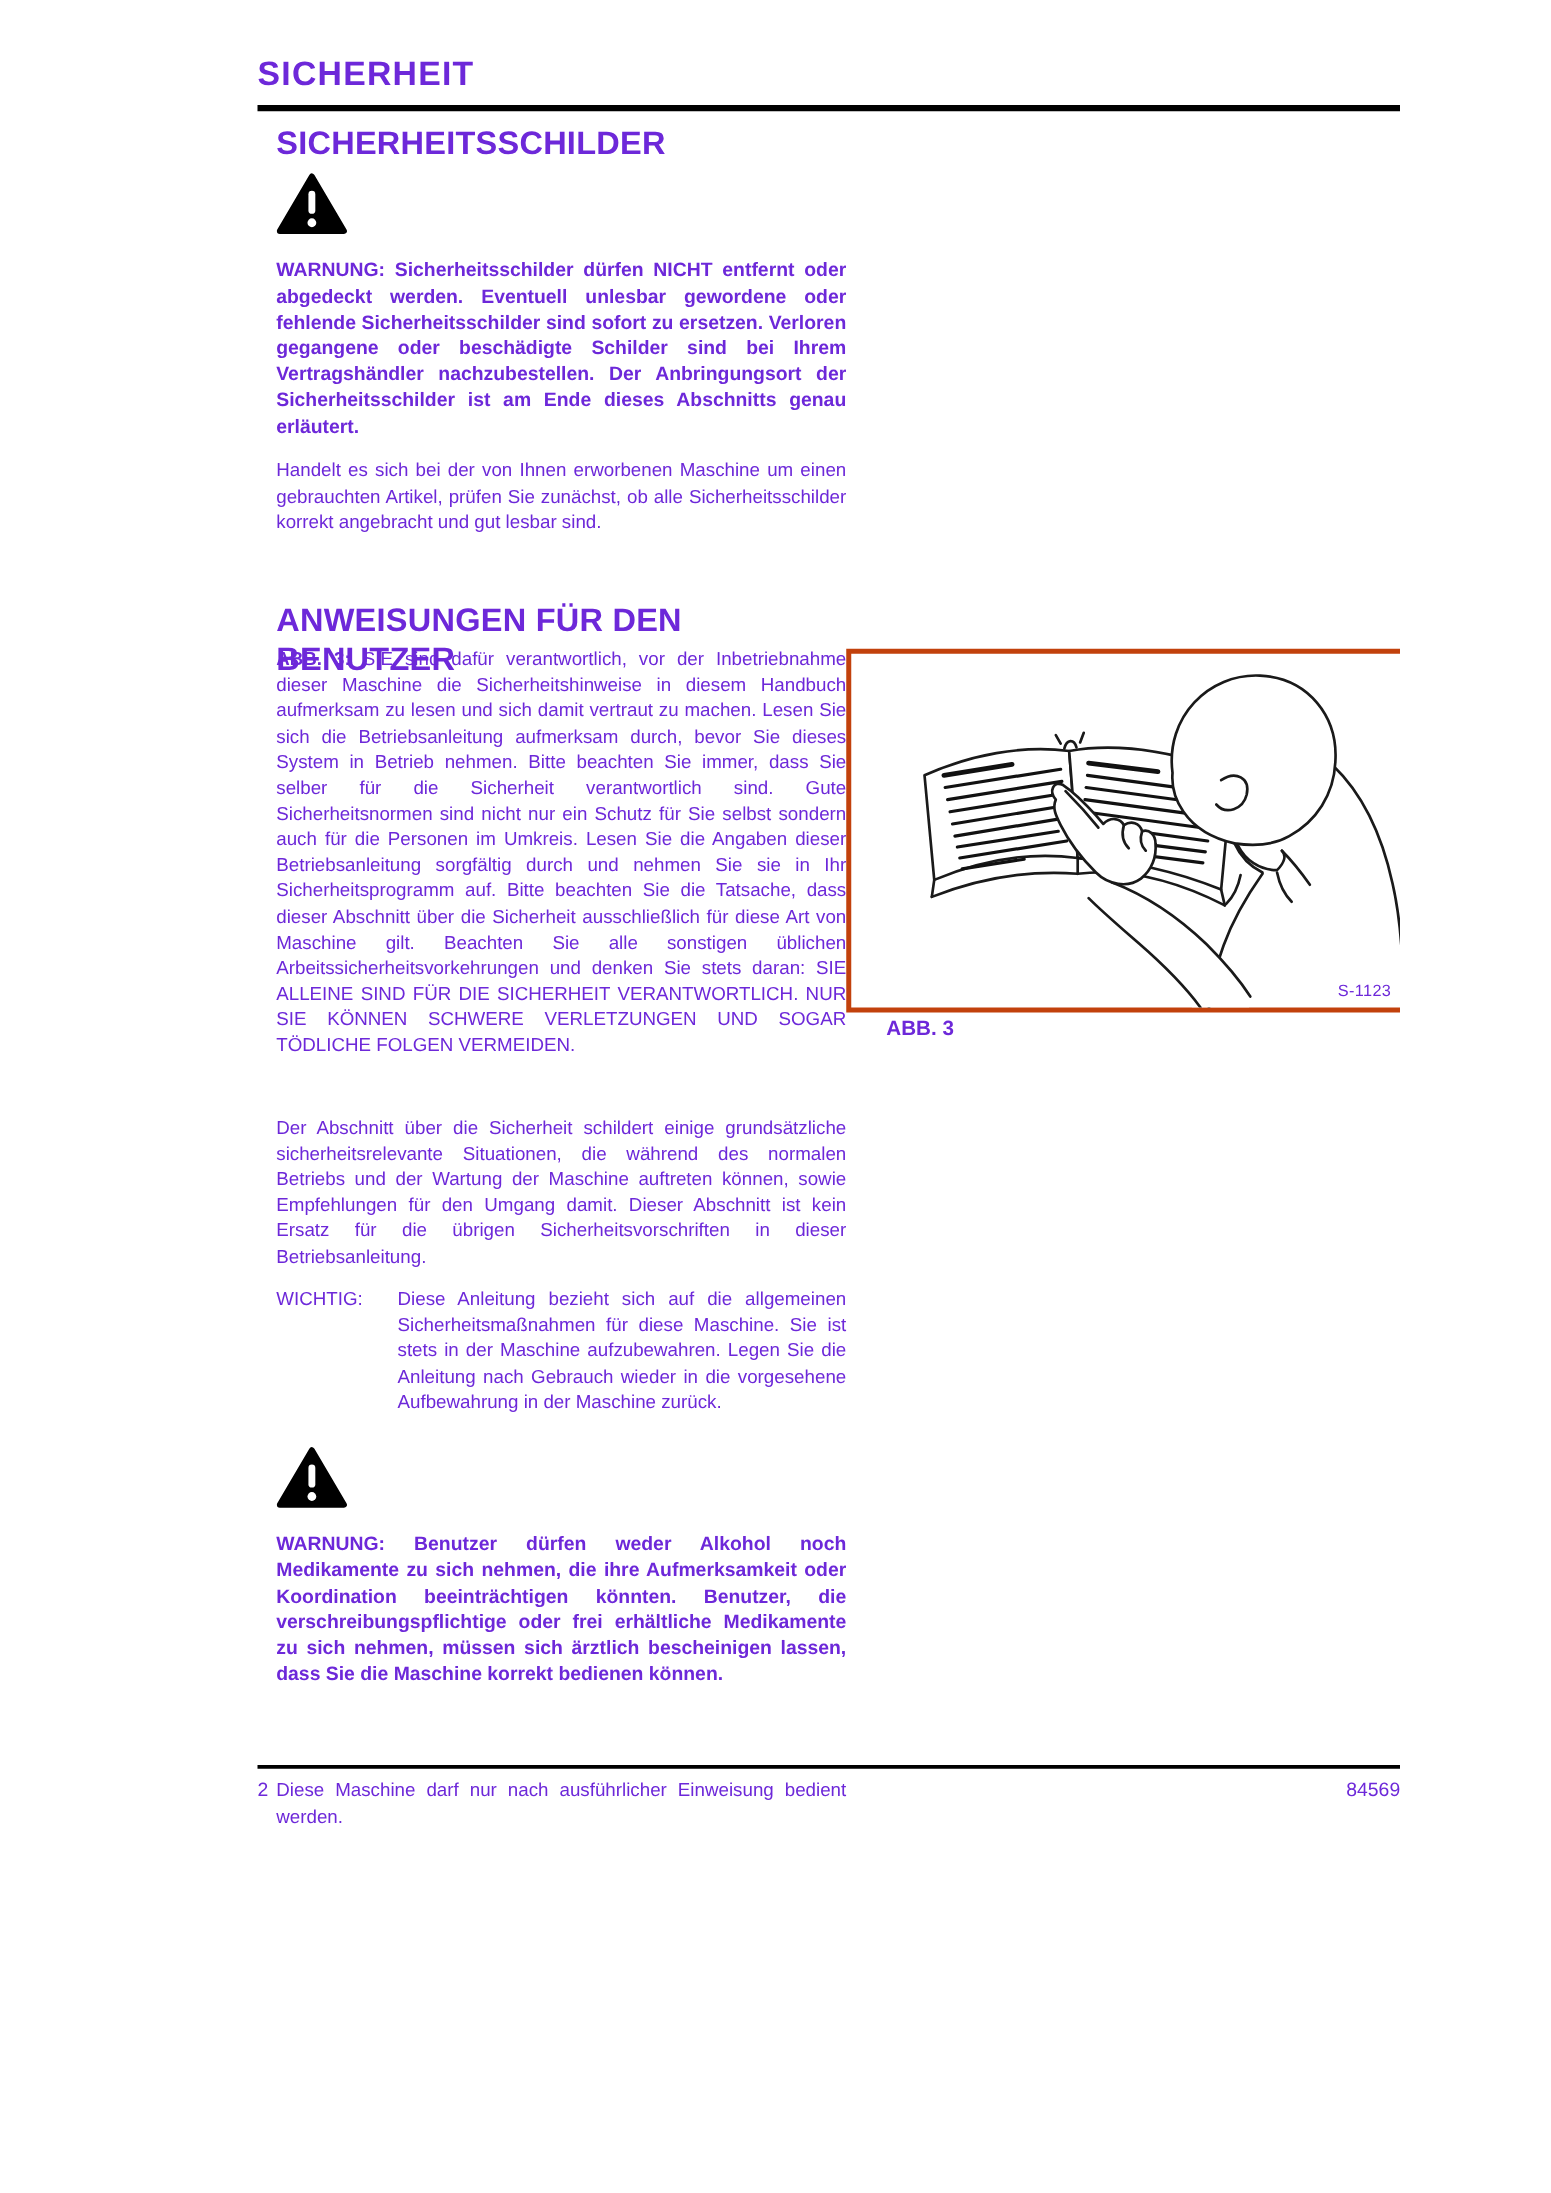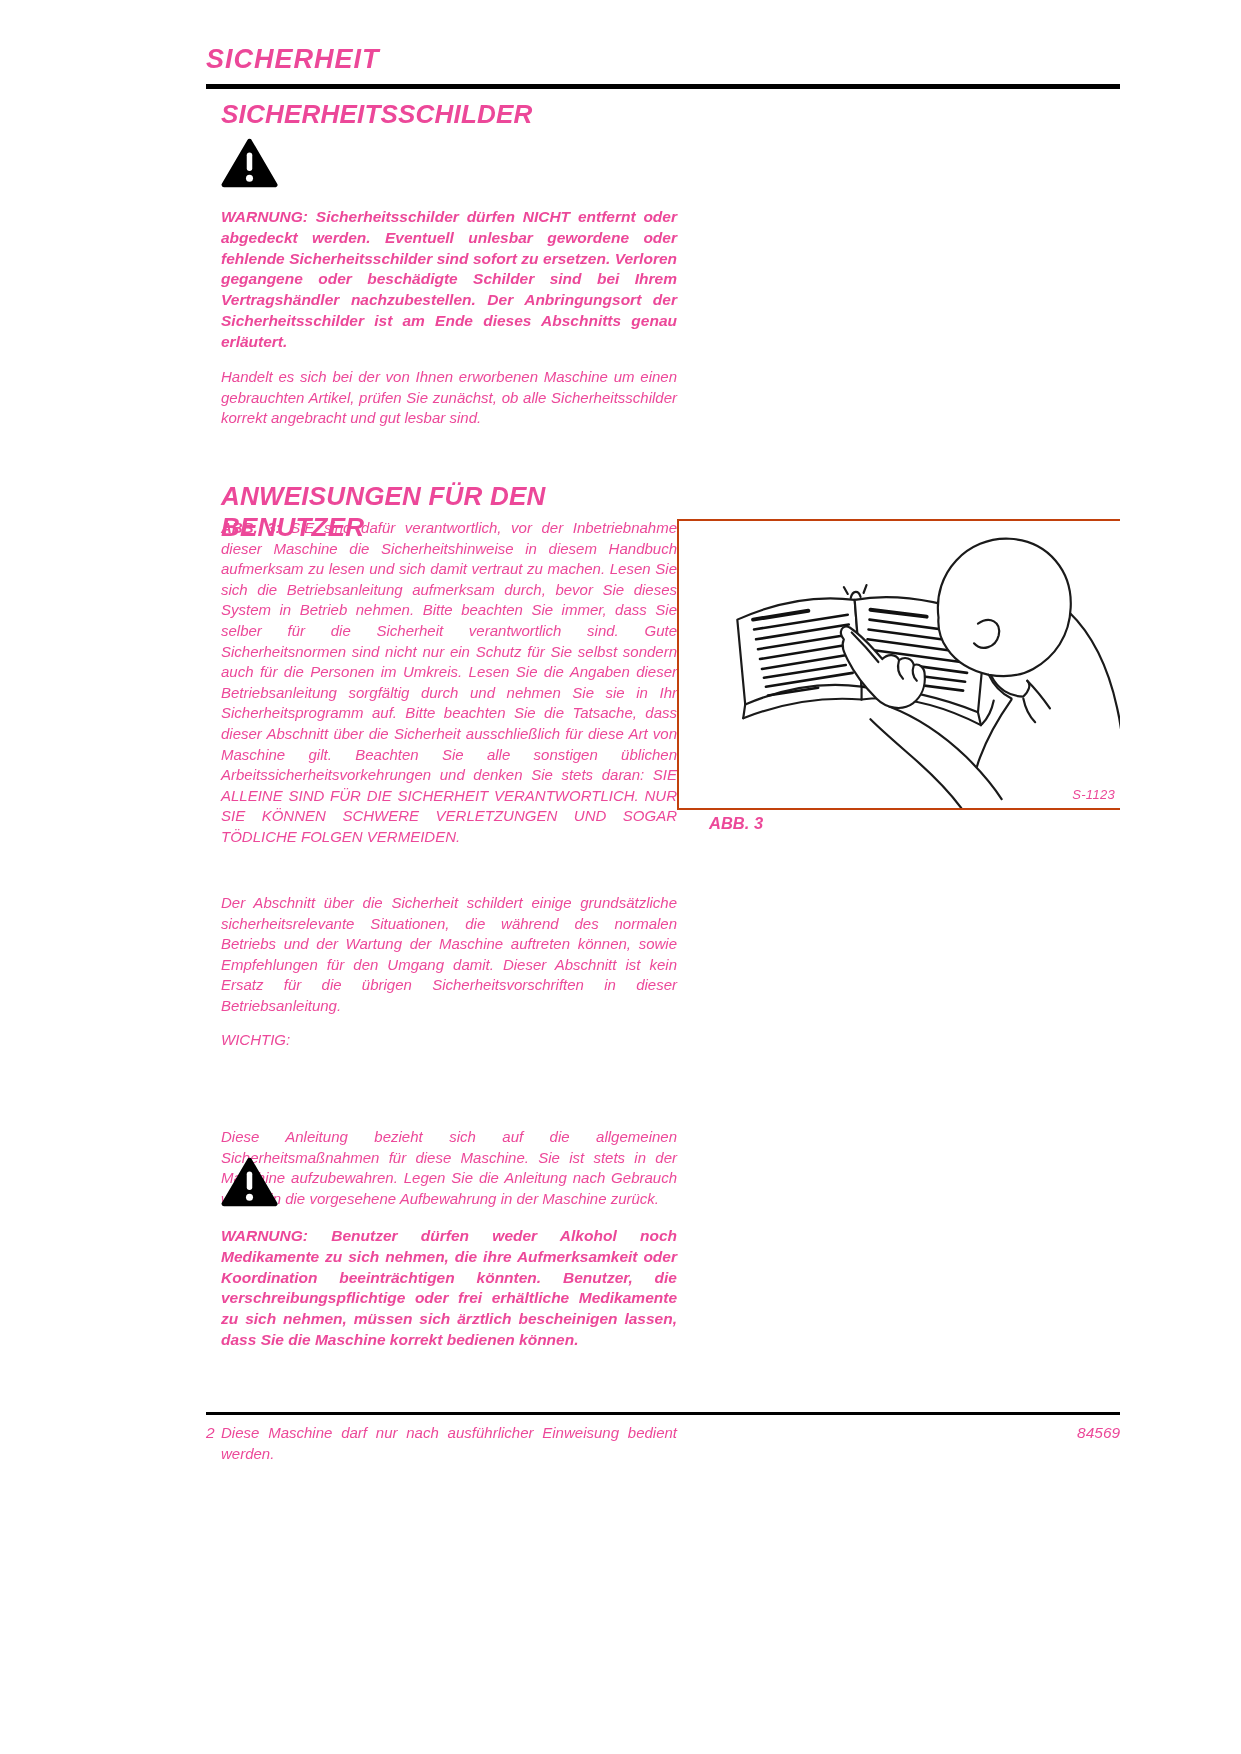--- a/index.html
+++ b/index.html
@@ -2,24 +2,23 @@
 <html><head>
 <meta charset="utf-8">
 <style>
   * { margin:0; padding:0; box-sizing:border-box; }
   html,body { background:#ffffff; }
   .page {
     position:relative;
     width:999px; height:1754px;
     background:#ffffff;
     font-family:"Liberation Sans", sans-serif;
-    color:#ec4899;
+    color:#6d28d9;
     overflow:hidden;
     margin:0 auto;
-    font-style:italic;
   }
   .abs { position:absolute; }
 
   .page-title {
     left:85px; top:44px;
     font-size:27px; font-weight:bold; letter-spacing:1px;
   }
   .rule-top { left:85px; top:84px; width:940px; height:5px; background:#000; }
 
   .col { left:100px; width:456px; }
@@ -42,27 +41,27 @@
   .hang-label { flex:0 0 97px; font-size:15px; line-height:20.6px; }
   .hang-text { flex:1; font-size:15px; line-height:20.6px; text-align:justify; }
 
   #sec1-heading { top:99px; }
   #warn1        { top:131px; }
   #sec1-p1      { top:322px;margin-top:45px; }
   #sec1-p2      { top:389px; }
   #sec2-heading { top:481px; }
   #sec2-p1      { top:518px; }
   #sec2-p2      { top:893px; }
-  #wichtig      { top:1030px;flex-direction:column; }
+  #wichtig      { top:1030px; }
   #warn2        { top:1150px; }
   #closing      { top:1423px; }
 
   .figure-box {
     left:556px; top:519px; width:452px; height:291px;
-    border:2px solid #c2410c; background:#fff;
+    border:4px solid #c2410c; background:#fff;
   }
   .figure-box svg { width:100%; height:100%; display:block; }
   .figure-code {
     position:absolute; right:12px; bottom:6px;
     font-size:13px; letter-spacing:0.3px;
   }
   .figure-caption {
     left:588px; top:814px;
     font-size:16.5px; font-weight:bold;
   }

